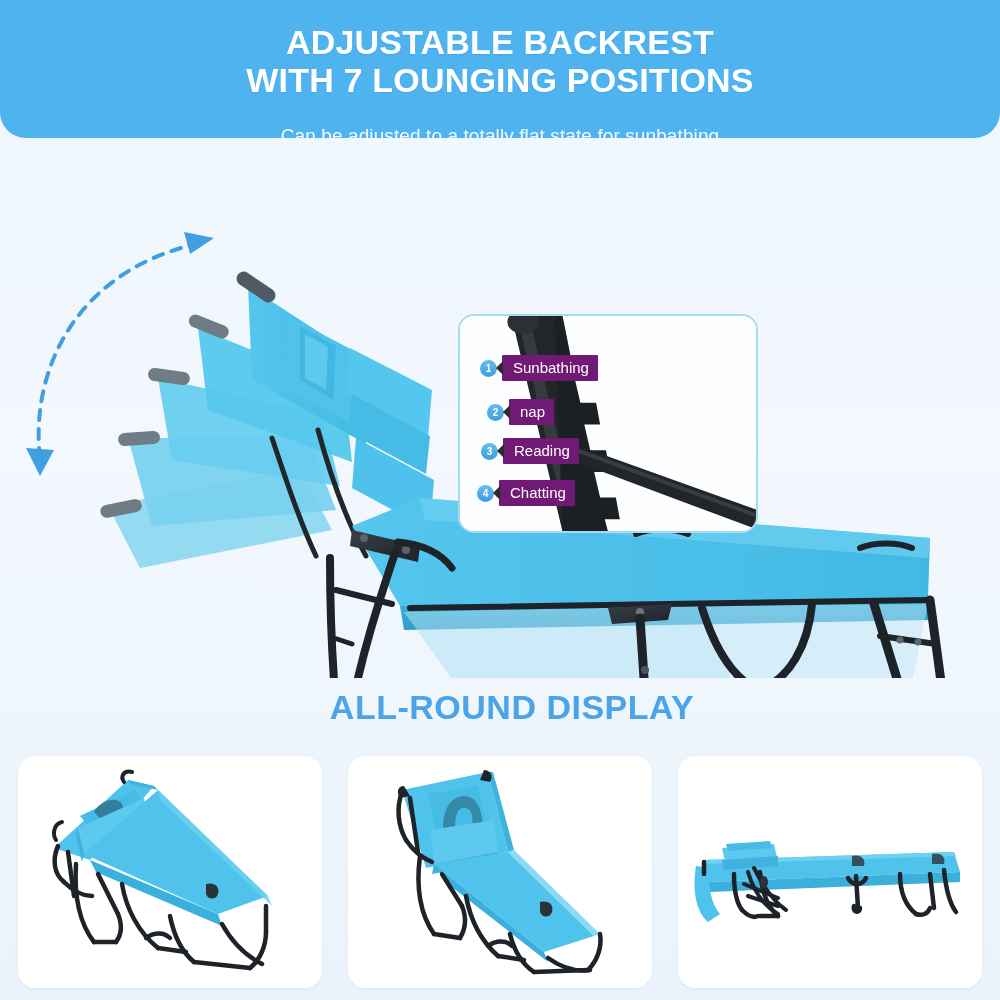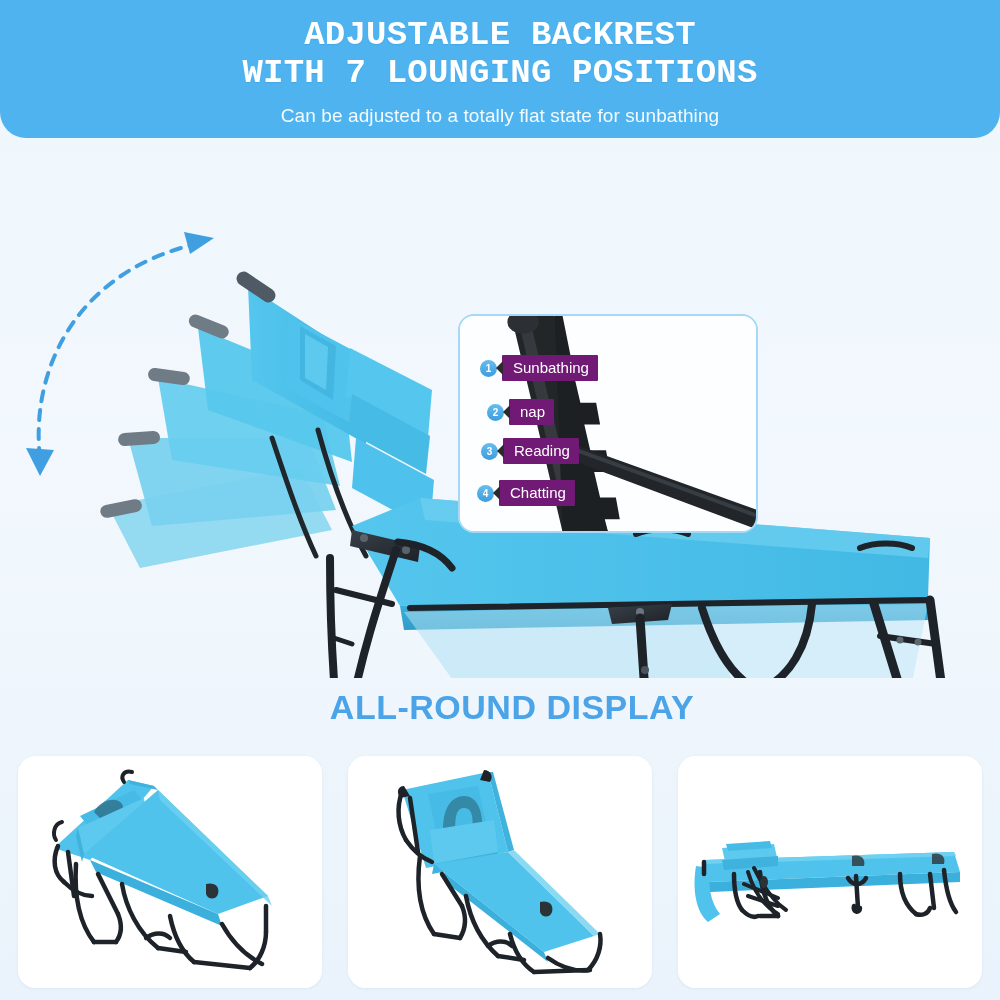--- a/index.html
+++ b/index.html
@@ -15,27 +15,26 @@
 
   
   .banner {
     position:absolute; left:0; top:0; width:1000px; height:138px;
     background:#4fb3f0;
     border-bottom-left-radius:26px; border-bottom-right-radius:26px;
     text-align:center;
   }
   .banner h1 {
     color:#ffffff; font-size:34px; font-weight:bold; letter-spacing:.2px;
-    line-height:38px; padding-top:16px; white-space:nowrap;
+    line-height:38px; padding-top:23px; white-space:nowrap;
     text-shadow:0 1px 1px rgba(0,90,160,.12);
-    font-family:Liberation Mono, monospace;
   }
   .banner h1 .l2 { display:block; }
   .banner .sub {
-    color:#f2fbff; font-size:19px; line-height:22px; margin-top:13px;
+    color:#f2fbff; font-size:19px; line-height:22px; margin-top:26px;
     letter-spacing:.1px;
   }
 
   
   .hero { position:absolute; left:0; top:138px; width:1000px; height:540px; }
 
   
   .arc { position:absolute; left:18px; top:82px; width:230px; height:260px; }
 
   

